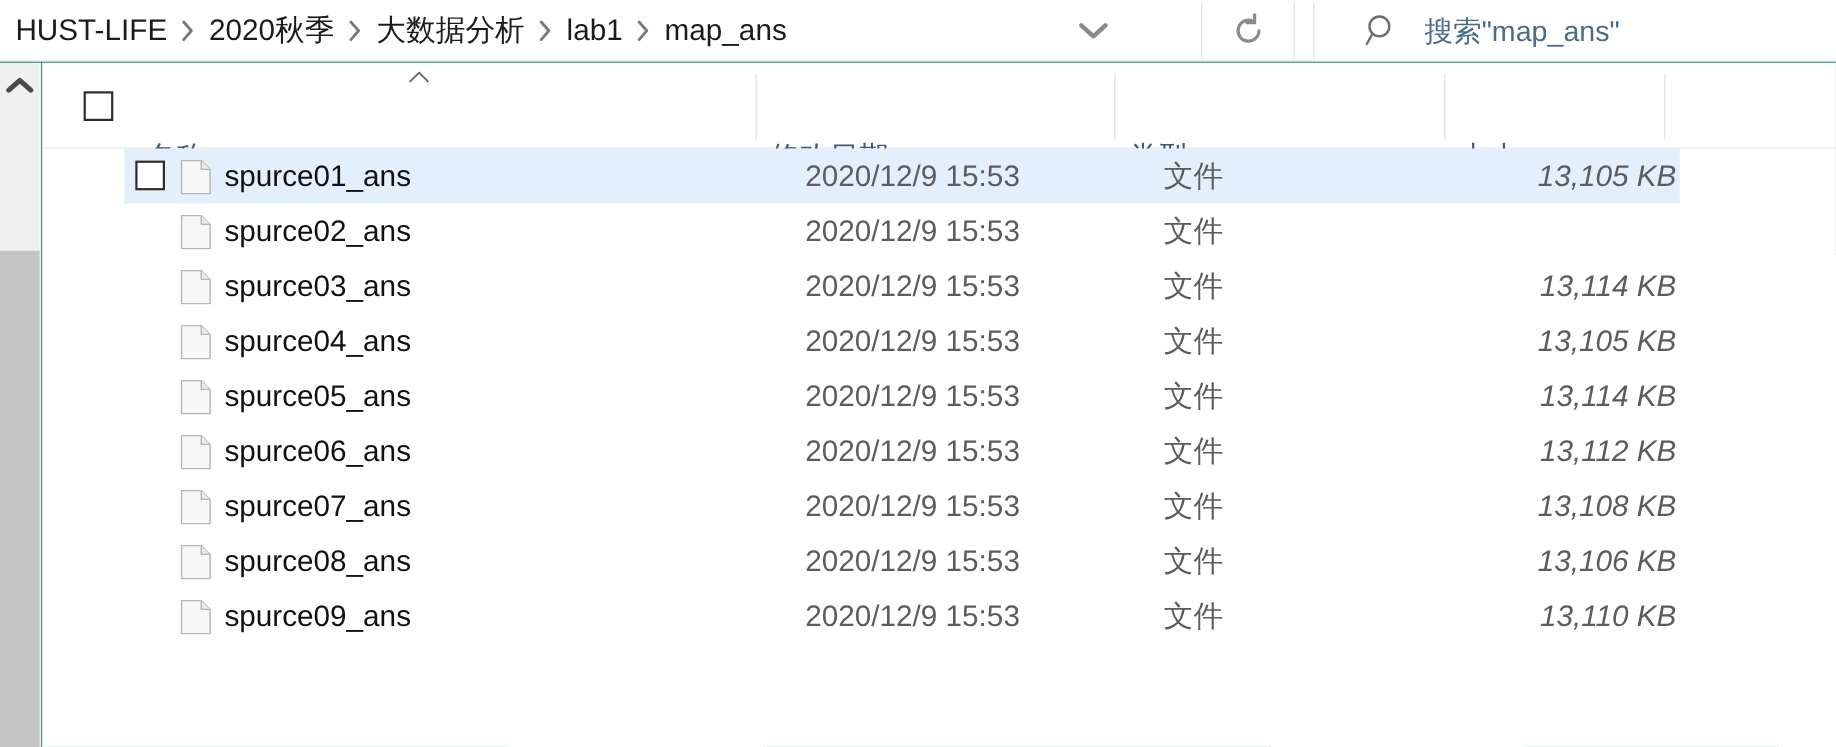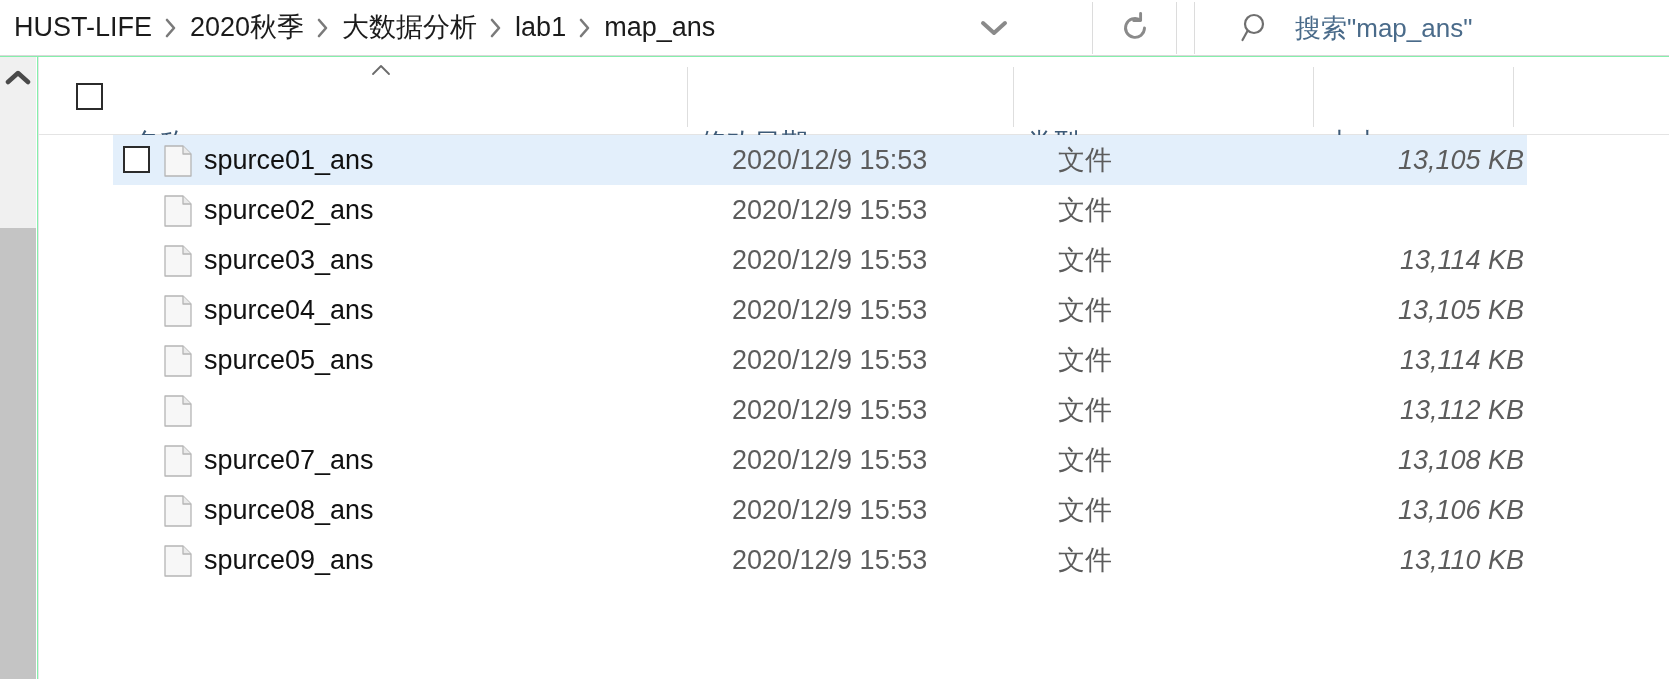--- a/index.html
+++ b/index.html
@@ -13,21 +13,21 @@
     height: 679px;
     overflow: hidden;
     font-family: "Liberation Sans", "DejaVu Sans", sans-serif;
     -webkit-font-smoothing: antialiased;
   }
 
   #app {
     position: relative;
     width: 1669px;
     height: 679px;
-    background: #86efac;
+    background: #0f766e;
   }
 
   
   .addressbar {
     position: absolute;
     left: 0;
     top: 0;
     width: 1669px;
     height: 56px;
     background: #ffffff;
@@ -481,20 +481,21 @@
   </div>
         <div class="row">
     <div class="row-hl"></div>
 
     <div class="file-icon">
       <svg width="28" height="32" viewBox="0 0 28 32">
         <path d="M1 1 H19 L27 9 V31 H1 Z" fill="#f7f7f7" stroke="#b5b5b5" stroke-width="1.3" stroke-linejoin="round"></path>
         <path d="M19 1 V9 H27" fill="#eaeaea" stroke="#b5b5b5" stroke-width="1.3" stroke-linejoin="round"></path>
       </svg>
     </div>
+    <div class="cell cell-name">spurce06_ans</div>
     <div class="cell cell-date">2020/12/9 15:53</div>
     <div class="cell cell-type">文件</div>
     <div class="cell cell-size">13,112 KB</div>
   </div>
         <div class="row">
     <div class="row-hl"></div>
 
     <div class="file-icon">
       <svg width="28" height="32" viewBox="0 0 28 32">
         <path d="M1 1 H19 L27 9 V31 H1 Z" fill="#f7f7f7" stroke="#b5b5b5" stroke-width="1.3" stroke-linejoin="round"></path>

